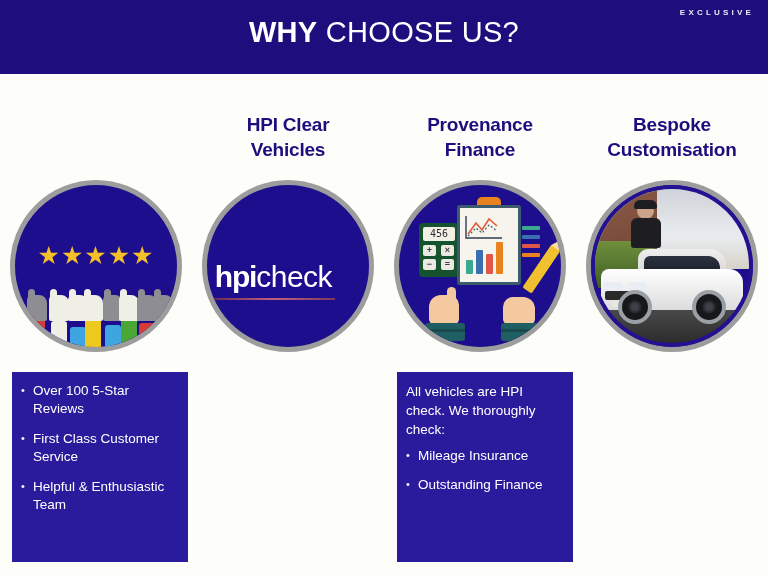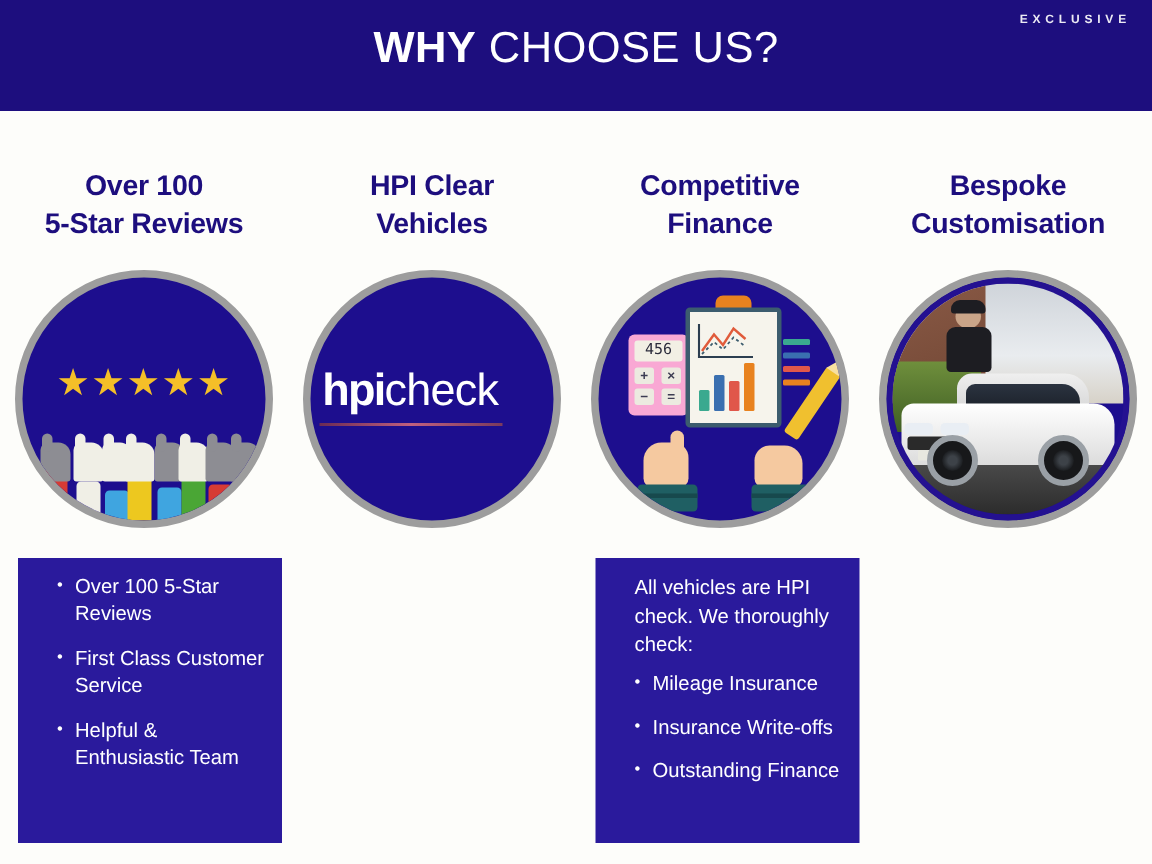--- a/index.html
+++ b/index.html
@@ -104,35 +104,35 @@
     border-radius: 5px 8px 2px 2px;
   }
   .thumb .hand:after {
     content: ""; position: absolute; top: -6px; left: 1px;
     width: 7px; height: 12px; border-radius: 4px;
     background: inherit;
   }
 
   
   .hpi-wrap {
-    position: absolute; top: 60px; left: 0; width: 133px; text-align: center;
+    position: absolute; top: 76px; left: 0; width: 133px; text-align: center;
   }
   .hpi-text { color: #fff; font-size: 30px; line-height: 1.05; white-space: nowrap; }
   .hpi-text .b { font-weight: 700; letter-spacing: -1.2px; }
   .hpi-text .t { font-weight: 300; letter-spacing: -0.5px; }
   .hpi-rule {
     width: 122px; height: 2px; margin: 5px auto 0;
     background: linear-gradient(90deg,#6b2b55,#c0607f,#7a3a5e);
   }
 
   
   .fin { position: absolute; inset: 0; }
   .fin .calc {
     position: absolute; left: 20px; top: 38px; width: 40px; height: 54px;
-    background: #f9a8d4; border-radius: 4px;
+    background: #14532d; border-radius: 4px;
   }
   .fin .calc .screen {
     position: absolute; left: 4px; top: 4px; width: 32px; height: 14px;
     background: #f2efe4; border-radius: 2px;
     color: #2d2d3d; font-family: "DejaVu Sans Mono", monospace;
     font-size: 10px; text-align: center; line-height: 14px;
   }
   .fin .calc .key {
     position: absolute; width: 13px; height: 11px; border-radius: 2px;
     background: #eceae0; color: #3c3c52;
@@ -204,21 +204,21 @@
   .carphoto .car .wheel:after { content:""; position:absolute; inset:6px; border-radius:50%;
     background: radial-gradient(circle,#3d4248 30%, #1b1d20 70%); }
   .carphoto .car .plate { position:absolute; left:8%; bottom:16%; width:30px; height:7px;
     background:#e8e8e0; border-radius:1px; }
 
   
   .box {
     position: absolute;
     background: #2a1a9c;
     color: #ffffff;
-    padding: 10px 9px 9px 26px;
+    padding: 10px 9px 9px 9px;
   }
   .box0 { left: 12px;  top: 298px; width: 176px; height: 190px; }
   .box1 { left: 205px; top: 298px; width: 176px; height: 190px; }
 
   .box .intro {
     font-size: 13.5px; line-height: 19px; margin-bottom: 8px;
   }
   .box ul { list-style: none; }
   .box li {
     position: relative;
@@ -242,24 +242,20 @@
   <div class="header">
     <div class="header-title">
       <span class="strong">WHY</span><span class="light"> CHOOSE US?</span>
     </div>
     <div class="exclusive">EXCLUSIVE</div>
   </div>
 
   <div class="columns">
 
     <div class="col col0">
-      <div class="col-title">
-        <span>Over 100</span><br>
-        <span>5-Star Reviews</span>
-      </div>
 
       <div class="circle">
         <div class="stars">★★★★★</div>
         <div class="thumbs">
           <div class="thumb" style="left:14px;background:#d63b34;height:34px;">
               <span class="hand" style="background:#8d8d93;"></span>
             </div>
           <div class="thumb" style="left:36px;background:#f0efe6;height:26px;">
               <span class="hand" style="background:#f0efe6;"></span>
             </div>
@@ -305,29 +301,28 @@
             <span class="b">hpi</span><span class="t">check</span>
           </div>
           <div class="hpi-rule"></div>
         </div>
       </div>
 
       <div class="box box1 tight">
         <div class="intro">All vehicles are HPI check. We thoroughly check:</div>
         <ul>
           <li>Mileage Insurance</li>
-          <li>Insurance Write-offs</li>
           <li>Outstanding Finance</li>
         </ul>
       </div>
     </div>
 
     <div class="col col2">
       <div class="col-title">
-        <span>Competitive</span><br>
+        <span>Provenance</span><br>
         <span>Finance</span>
       </div>
 
       <div class="circle">
         <div class="fin">
 
           <div class="calc">
             <div class="screen">456</div>
             <div class="key" style="left:4px;top:22px;">+</div>
             <div class="key" style="left:22px;top:22px;">×</div>

